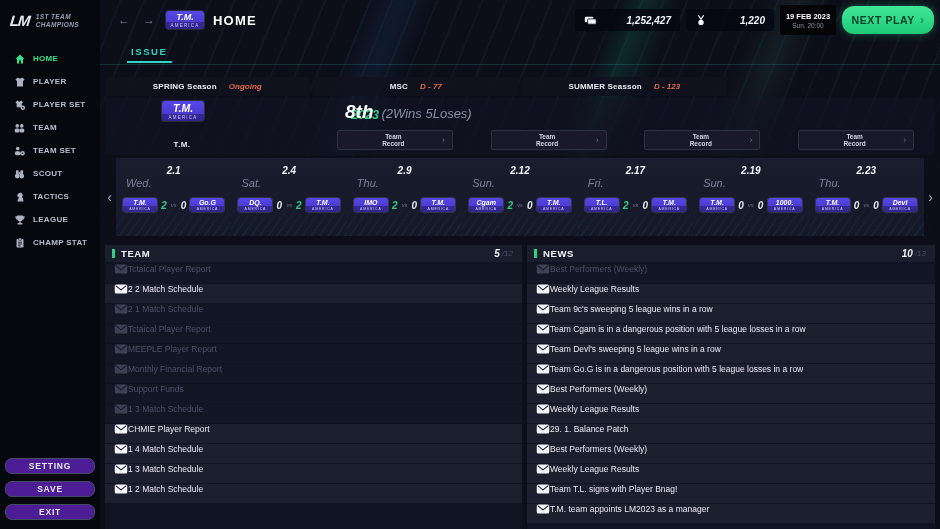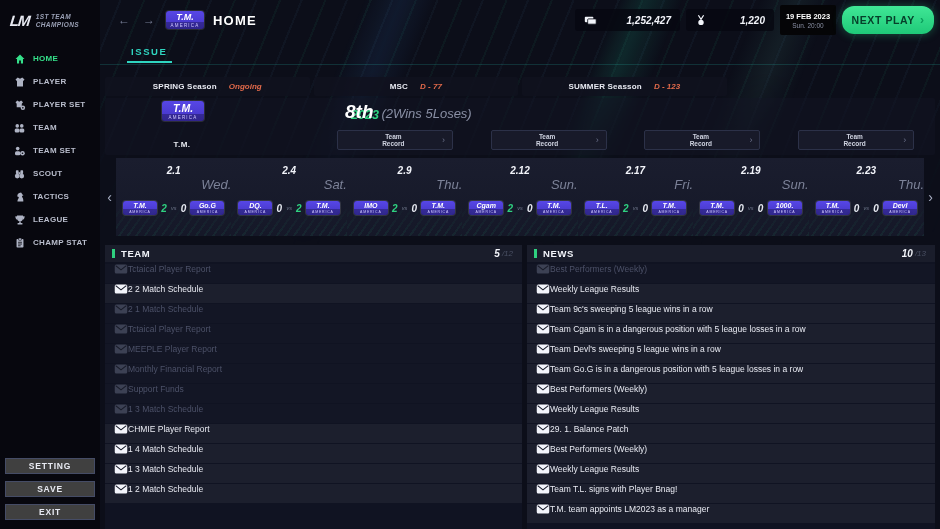--- a/index.html
+++ b/index.html
@@ -24,21 +24,21 @@
   .logo-glyph { font-size:15px; font-weight:900; font-style:italic; color:#e8eaf2; transform:skew(-6deg); letter-spacing:-1px; }
   .logo-text { display:flex; flex-direction:column; }
   .logo-text span { font-size:6.5px; font-style:italic; color:#9aa0b5; letter-spacing:.4px; line-height:8px; font-weight:bold; }
   .nav { margin-top:10px; }
   .nav-item { display:flex; align-items:center; gap:7px; height:23px; padding-left:13px; cursor:pointer; color:#b9bdcc; }
   .nav-item .nav-ic { width:13px; height:13px; display:flex; align-items:center; justify-content:center; color:#aeb3c4; }
   .nav-item .nav-label { font-size:8px; font-weight:bold; letter-spacing:.3px; }
   .nav-item.active { color:#35e08a; }
   .nav-item.active .nav-ic { color:#35e08a; }
   .side-footer { position:absolute; left:5px; bottom:9px; width:90px; }
-  .side-btn { display:block; width:90px; height:16px; margin-top:7px; background:#404040; border:1px solid #454c66; border-radius:0; color:#e8eaf2; font-size:8.5px; font-weight:bold; letter-spacing:.8px; text-align:center; line-height:14px; cursor:pointer; font-family:inherit; }
+  .side-btn { display:block; width:90px; height:16px; margin-top:7px; background:#4c1d95; border:1px solid #454c66; border-radius:7px; color:#e8eaf2; font-size:8.5px; font-weight:bold; letter-spacing:.8px; text-align:center; line-height:14px; cursor:pointer; font-family:inherit; }
 
   
   .topbar { position:absolute; left:100px; top:0; right:0; height:40px; display:flex; align-items:center; padding:0 6px 0 16px; gap:9px; z-index:3; }
   .nav-arrow { width:16px; text-align:center; color:#767d94; font-size:12px; cursor:pointer; }
   .badge { display:inline-flex; flex-direction:column; background:linear-gradient(180deg,#5747e6,#4333c4); border-radius:3px; overflow:hidden; box-shadow:0 0 0 1px rgba(255,255,255,.12); }
   .badge-name { font-weight:900; font-style:italic; color:#fff; text-align:center; padding:1px 3px 0 3px; white-space:nowrap; }
   .badge-region { font-size:4.5px; letter-spacing:1.2px; color:#cfc8ff; background:rgba(0,0,0,.28); text-align:center; padding:1px 0; white-space:nowrap; }
   .badge.md { width:38px; } .badge.md .badge-name { font-size:9px; }
   .page-title { font-size:13px; font-weight:bold; color:#fff; letter-spacing:1.2px; }
   .top-right { margin-left:auto; display:flex; align-items:center; gap:6px; }
@@ -80,21 +80,21 @@
 
   
   .carousel { position:absolute; left:103px; top:158px; width:834px; height:78px; display:flex; align-items:stretch; z-index:2; }
   .car-arrow { width:13px; display:flex; align-items:center; justify-content:center; color:#aab0c5; font-size:14px; cursor:pointer; }
   .cards { flex:1; display:grid; grid-template-columns:repeat(7,1fr); gap:0; }
   .card { position:relative; background:linear-gradient(180deg,#1a1d2e,#151828); cursor:pointer; overflow:hidden; }
   .card::after { content:""; position:absolute; left:0; right:0; bottom:0; height:34px;
      background:repeating-linear-gradient(125deg, rgba(46,210,140,.08) 0 2px, transparent 2px 7px);
      -webkit-mask-image:linear-gradient(transparent, #000); mask-image:linear-gradient(transparent, #000); }
   .card-date { text-align:center; font-size:10px; font-weight:bold; font-style:italic; color:#f2f4fa; margin-top:7px; }
-  .card-day { text-align:right; font-size:13px; font-style:italic; color:#7c8298; margin-top:1px; }
+  .card-day { text-align:left; font-size:11px; font-style:italic; color:#7c8298; margin-top:1px;padding-left:10px; }
   .card-match { display:flex; align-items:center; justify-content:center; gap:3px; margin-top:9px; }
   .badge.sm { width:34px; } .badge.sm .badge-name { font-size:7px; } .badge.sm .badge-region { font-size:3.5px; letter-spacing:.8px; }
   .score { font-size:10px; font-weight:900; font-style:italic; color:#e8eaf2; width:8px; text-align:center; }
   .score.win { color:#2fd180; }
   .vs { font-size:5.5px; color:#70768c; font-style:italic; }
 
   
   .panel { position:absolute; top:245px; bottom:0; background:#101322; z-index:2; }
   .panel.team { left:105px; width:417px; }
   .panel.news { left:527px; width:408px; }

